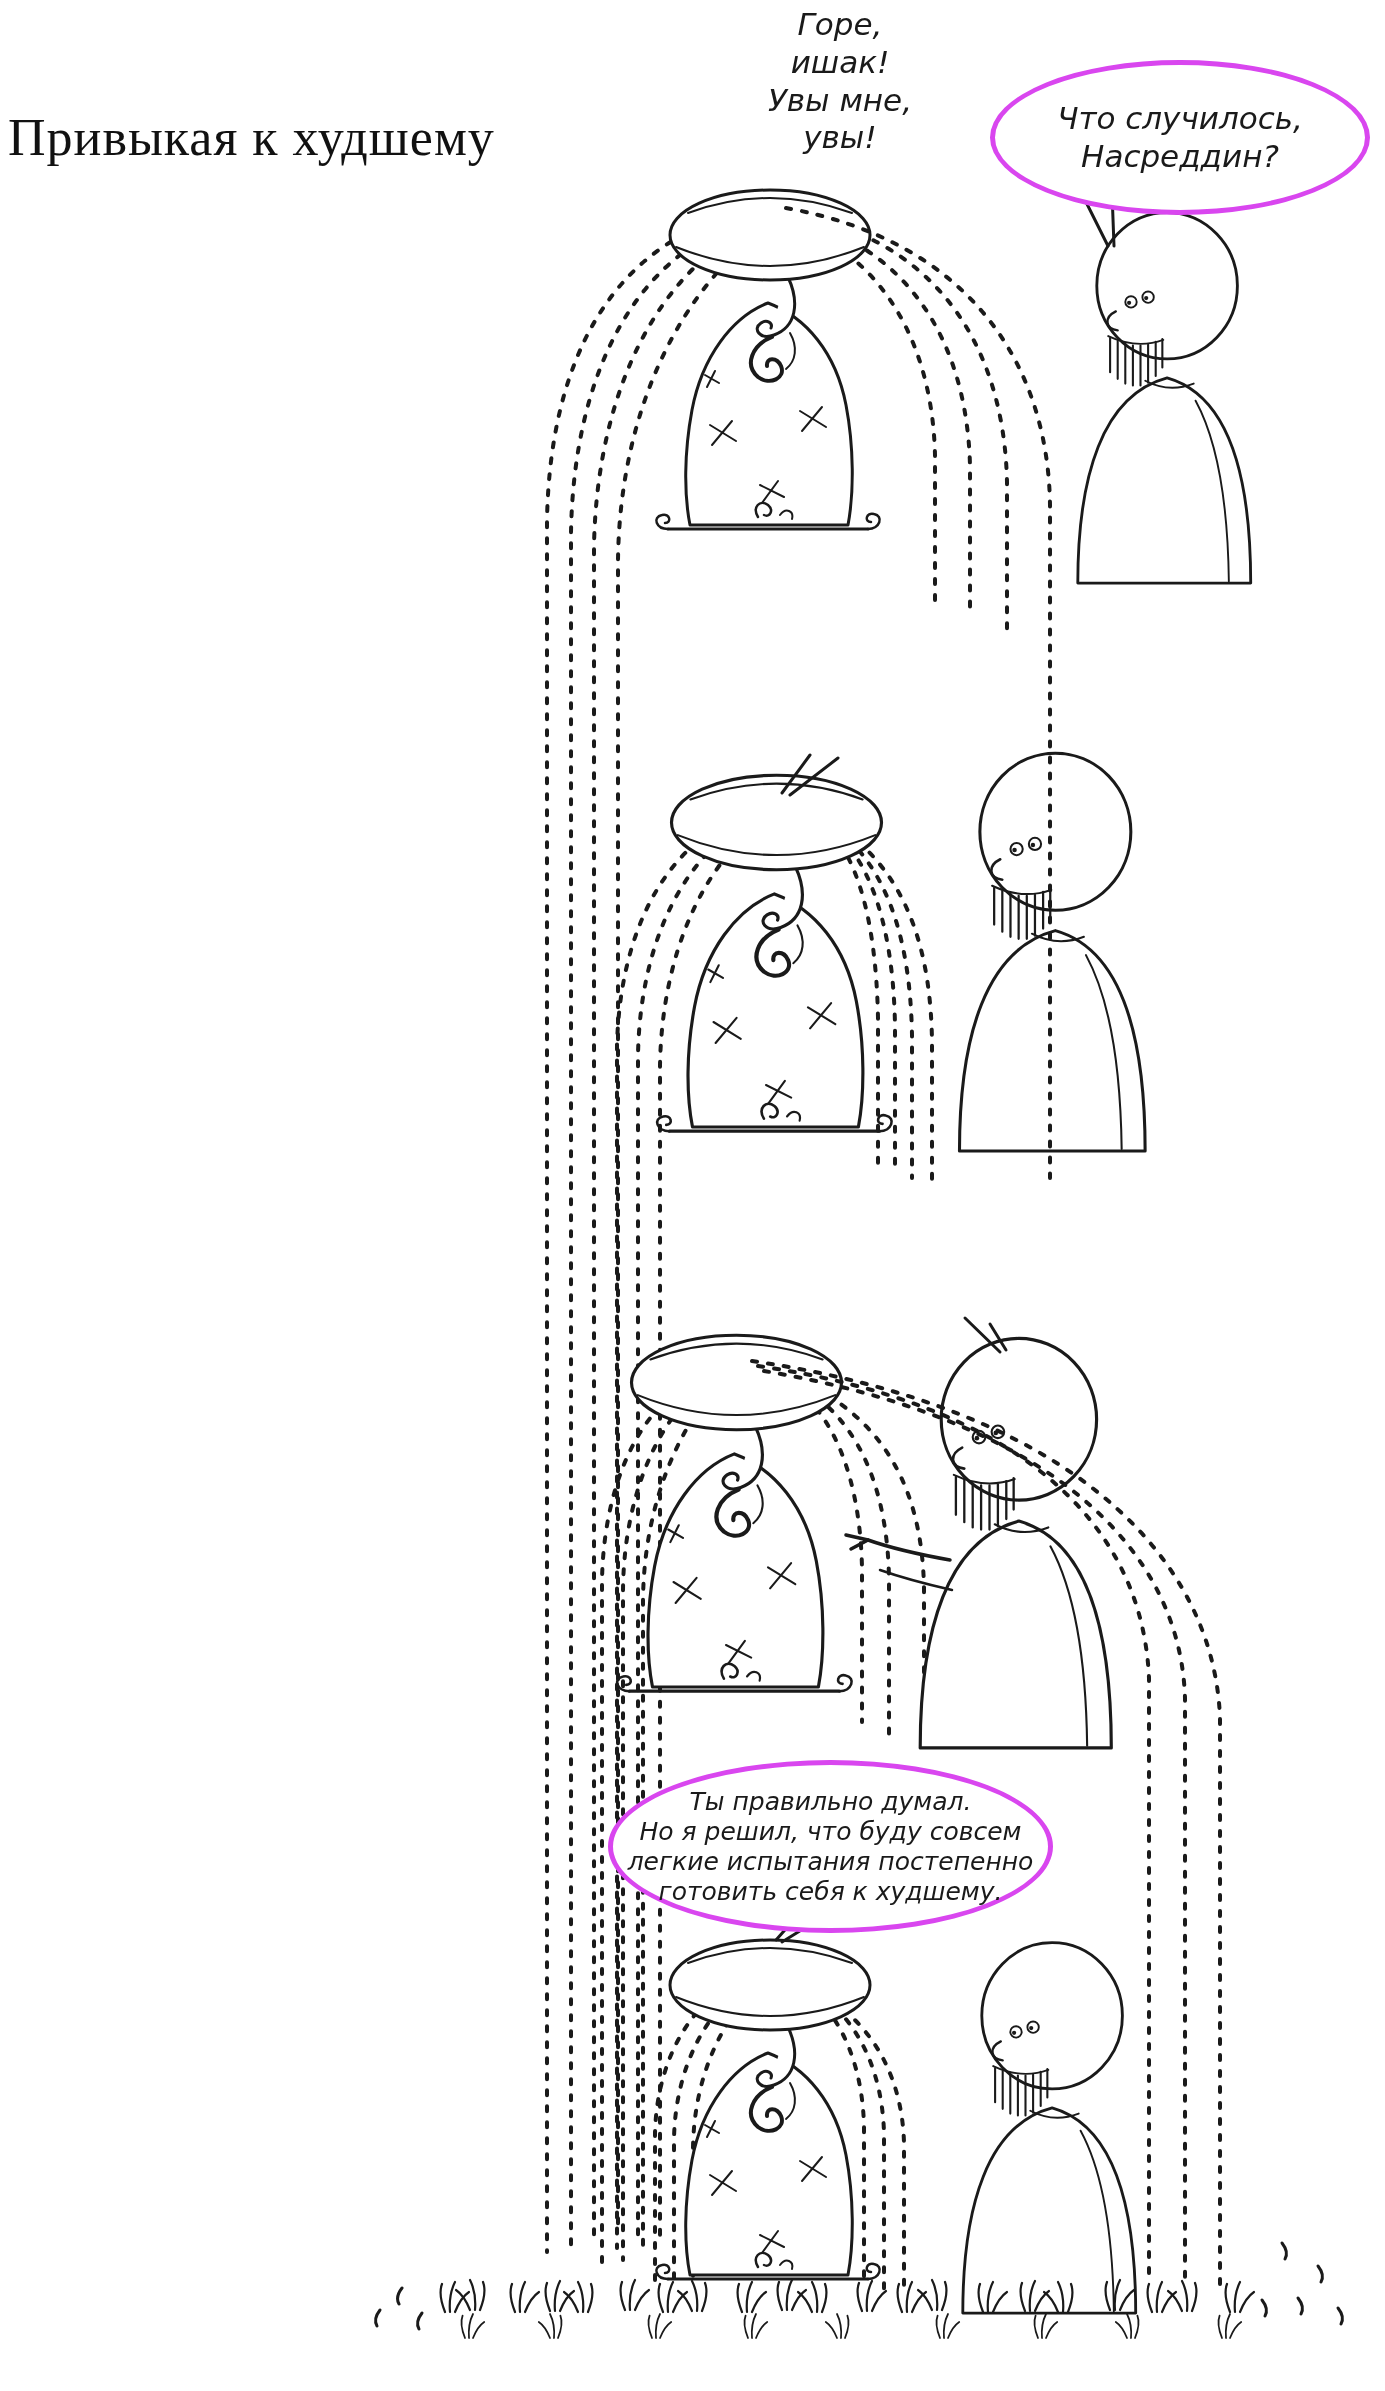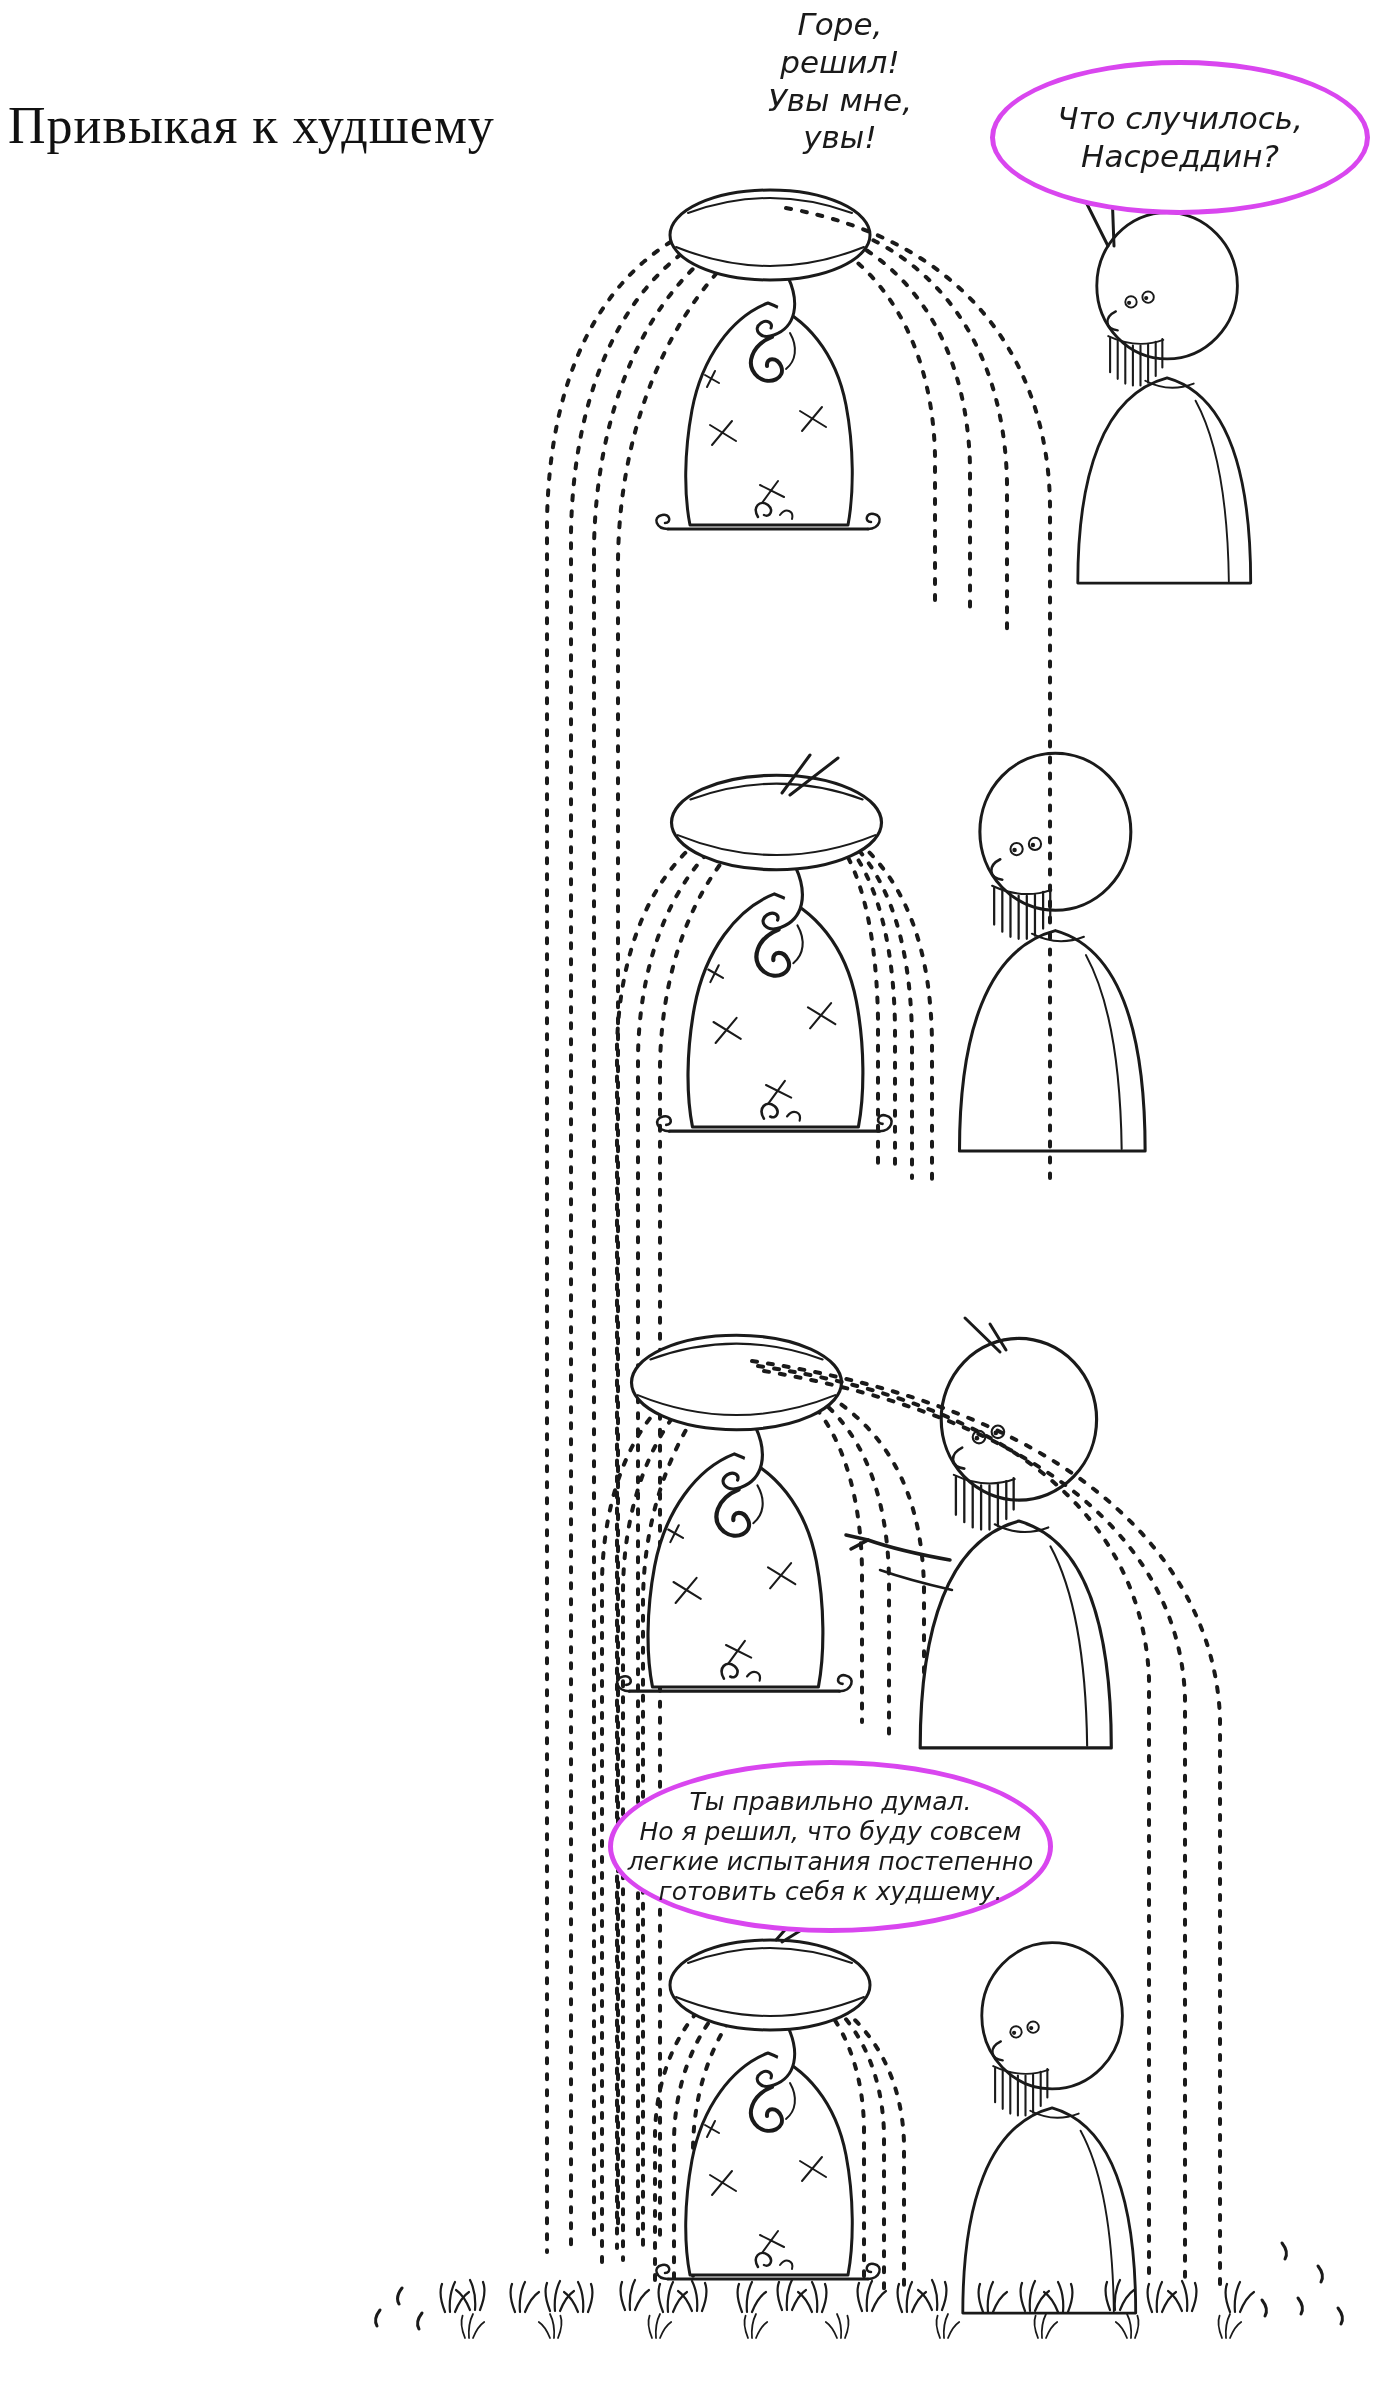--- a/index.html
+++ b/index.html
@@ -2,21 +2,21 @@
 <html><head>
 <meta charset="utf-8">
 <style>
   html,body{margin:0;padding:0;background:#fff;}
   .page{
     position:relative;width:1385px;height:2391px;background:#ffffff;
     overflow:hidden;font-family:"DejaVu Sans",sans-serif;color:#1a1a1a;
   }
   .artwork{position:absolute;left:0;top:0;z-index:1;}
   .comic-title{
-    position:absolute;left:8px;top:96px;z-index:3;
+    position:absolute;left:8px;top:108px;z-index:3;
     font-family:"Liberation Serif",serif;font-size:52px;color:#111;
     letter-spacing:1px;white-space:nowrap;
   }
   .lament{
     position:absolute;left:700px;top:6px;width:280px;z-index:3;
     font-style:italic;font-size:31px;line-height:1.22;text-align:center;
     white-space:pre-line;
   }
   .bubble{
     position:absolute;z-index:2;background:#ffffff;
@@ -183,21 +183,21 @@
       <path d="M1262,2300 q7,9 3,16"></path>
       <path d="M402,2288 q-7,9 -3,16"></path>
       <path d="M422,2313 q-7,9 -3,16"></path>
       <path d="M380,2310 q-7,9 -3,16"></path>
     </g>
   </svg>
 
   <div class="comic-title">Привыкая к худшему</div>
 
   <div class="lament">Горе,
-решил!
+ишак!
 Увы мне,
 увы!</div>
 
   <div class="bubble bubble1">
     <span>Что случилось,
 Насреддин?</span>
   </div>
 
 
 

